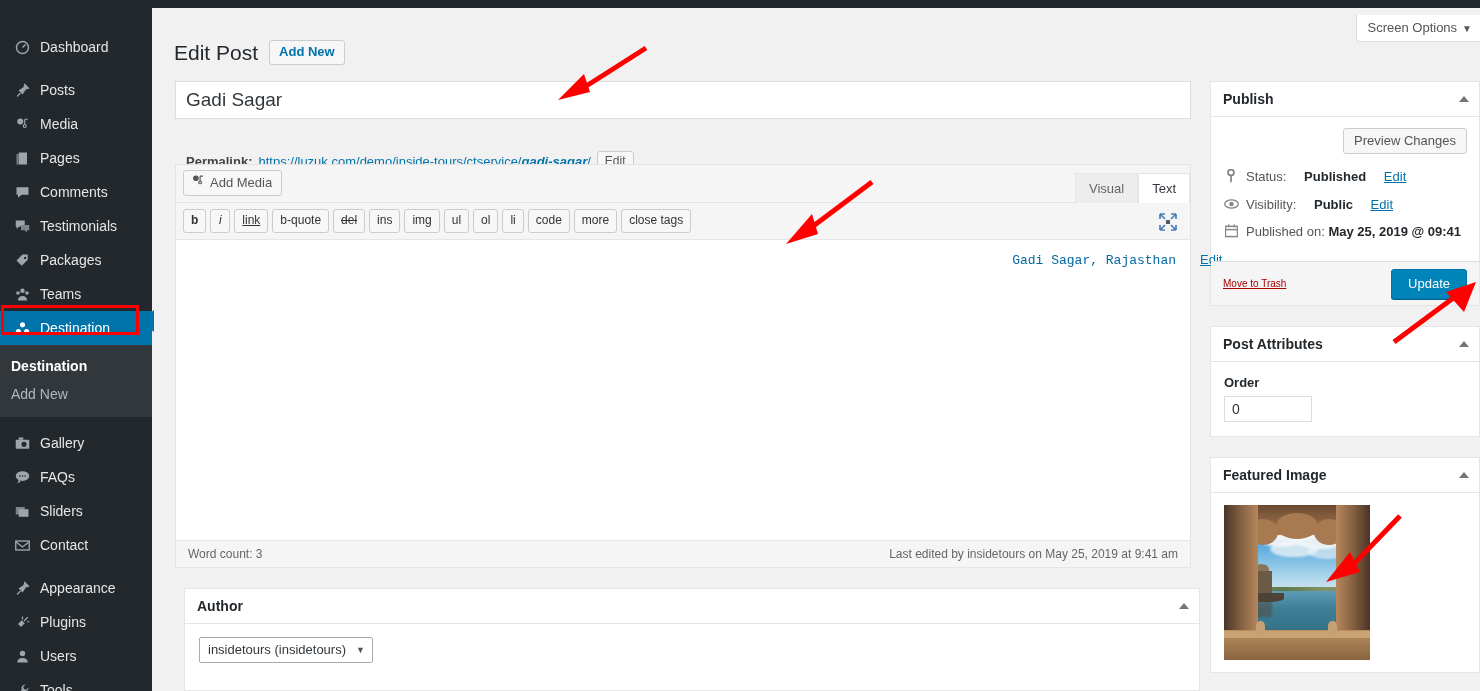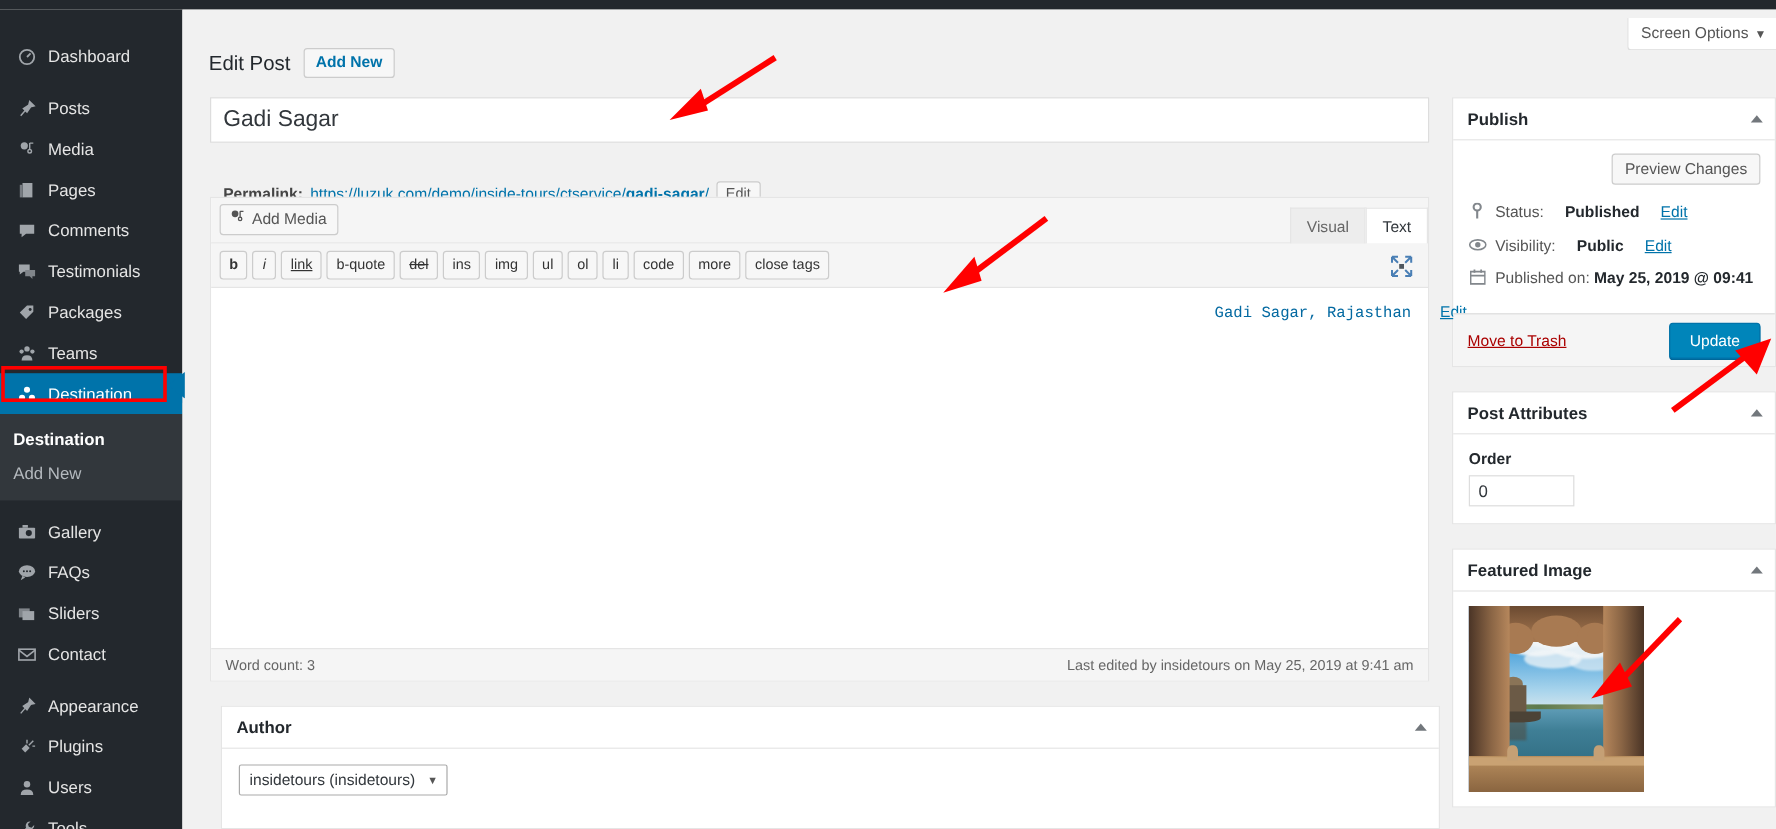--- a/index.html
+++ b/index.html
@@ -85,21 +85,21 @@
     padding: 5px 8px 6px 10px;
     font-size: 13px; color: #555;
     cursor: pointer;
   }
   #screen-options-wrap .caret { font-size: 10px; margin-left: 5px; }
 
   #page-title-row {
     position: absolute; top: 30px; left: 22px;
     display: flex; align-items: center; gap: 11px;
   }
-  #page-heading { font-size: 17px; font-weight: 400; color: #23282d; line-height: 29px; }
+  #page-heading { font-size: 21px; font-weight: 400; color: #23282d; line-height: 29px; }
   #add-new-btn {
     font-size: 13px; font-weight: bold; color: #0073aa;
     background: #f7f7f7; border: 1px solid #ccc; border-radius: 3px;
     padding: 3px 9px 4px; cursor: pointer; line-height: 16px;
   }
 
   
   #title-input {
     position: absolute; top: 73px; left: 175px - 152px;
     left: 23px;
@@ -110,21 +110,21 @@
     font-family: "Liberation Sans", sans-serif;
     display: flex; align-items: center;
   }
   #permalink-row {
     position: absolute; top: 120px; left: 34px;
     font-size: 13px; color: #444;
     display: flex; align-items: center; gap: 6px; margin-top: 23px;
   }
   #permalink-row .pl-label { font-weight: bold; }
   #permalink-row .pl-link { color: #0073aa; text-decoration: underline; }
-  #permalink-row .pl-link b { font-weight: bold; }
+  #permalink-row .pl-link b { font-weight: bold; font-style: italic; }
   #edit-slug-btn {
     background: #f7f7f7; border: 1px solid #ccc; border-radius: 3px;
     padding: 2px 7px 3px; font-size: 12px; color: #555; cursor: pointer;
   }
 
   
   #editor-box {
     position: absolute; top: 156px; left: 23px;
     width: 1016px; height: 404px;
     background: #fff; border: 1px solid #e5e5e5;
@@ -238,21 +238,21 @@
   .pub-row + .pub-row { margin-top: 11px; }
   .pub-row .pub-ico { color: #82878c; width: 16px; min-width: 16px; text-align: center; font-size: 14px; }
   .pub-row b { color: #23282d; }
   .pub-row a { color: #0073aa; text-decoration: underline; cursor: pointer; }
   #publish-actions {
     position: relative; height: 44px;
     background: #f5f5f5; border-top: 1px solid #ddd;
     display: flex; align-items: center; justify-content: space-between;
     padding: 0 12px;
   }
-  #move-to-trash { color: #a00; font-size: 13px; text-decoration: underline; cursor: pointer; }
+  #move-to-trash { color: #a00; font-size: 10px; text-decoration: underline; cursor: pointer; }
   #update-btn {
     background: #0085ba; border: 1px solid #0073aa; border-radius: 3px;
     color: #fff; font-size: 13px; font-weight: normal;
     padding: 6px 16px 7px; cursor: pointer;
     box-shadow: 0 1px 0 #006799;
     text-align: center;
   }
   #order-label { font-size: 13px; font-weight: bold; color: #23282d; padding: 13px 0 0 13px; }
   #order-input {
     margin: 6px 0 14px 13px;

